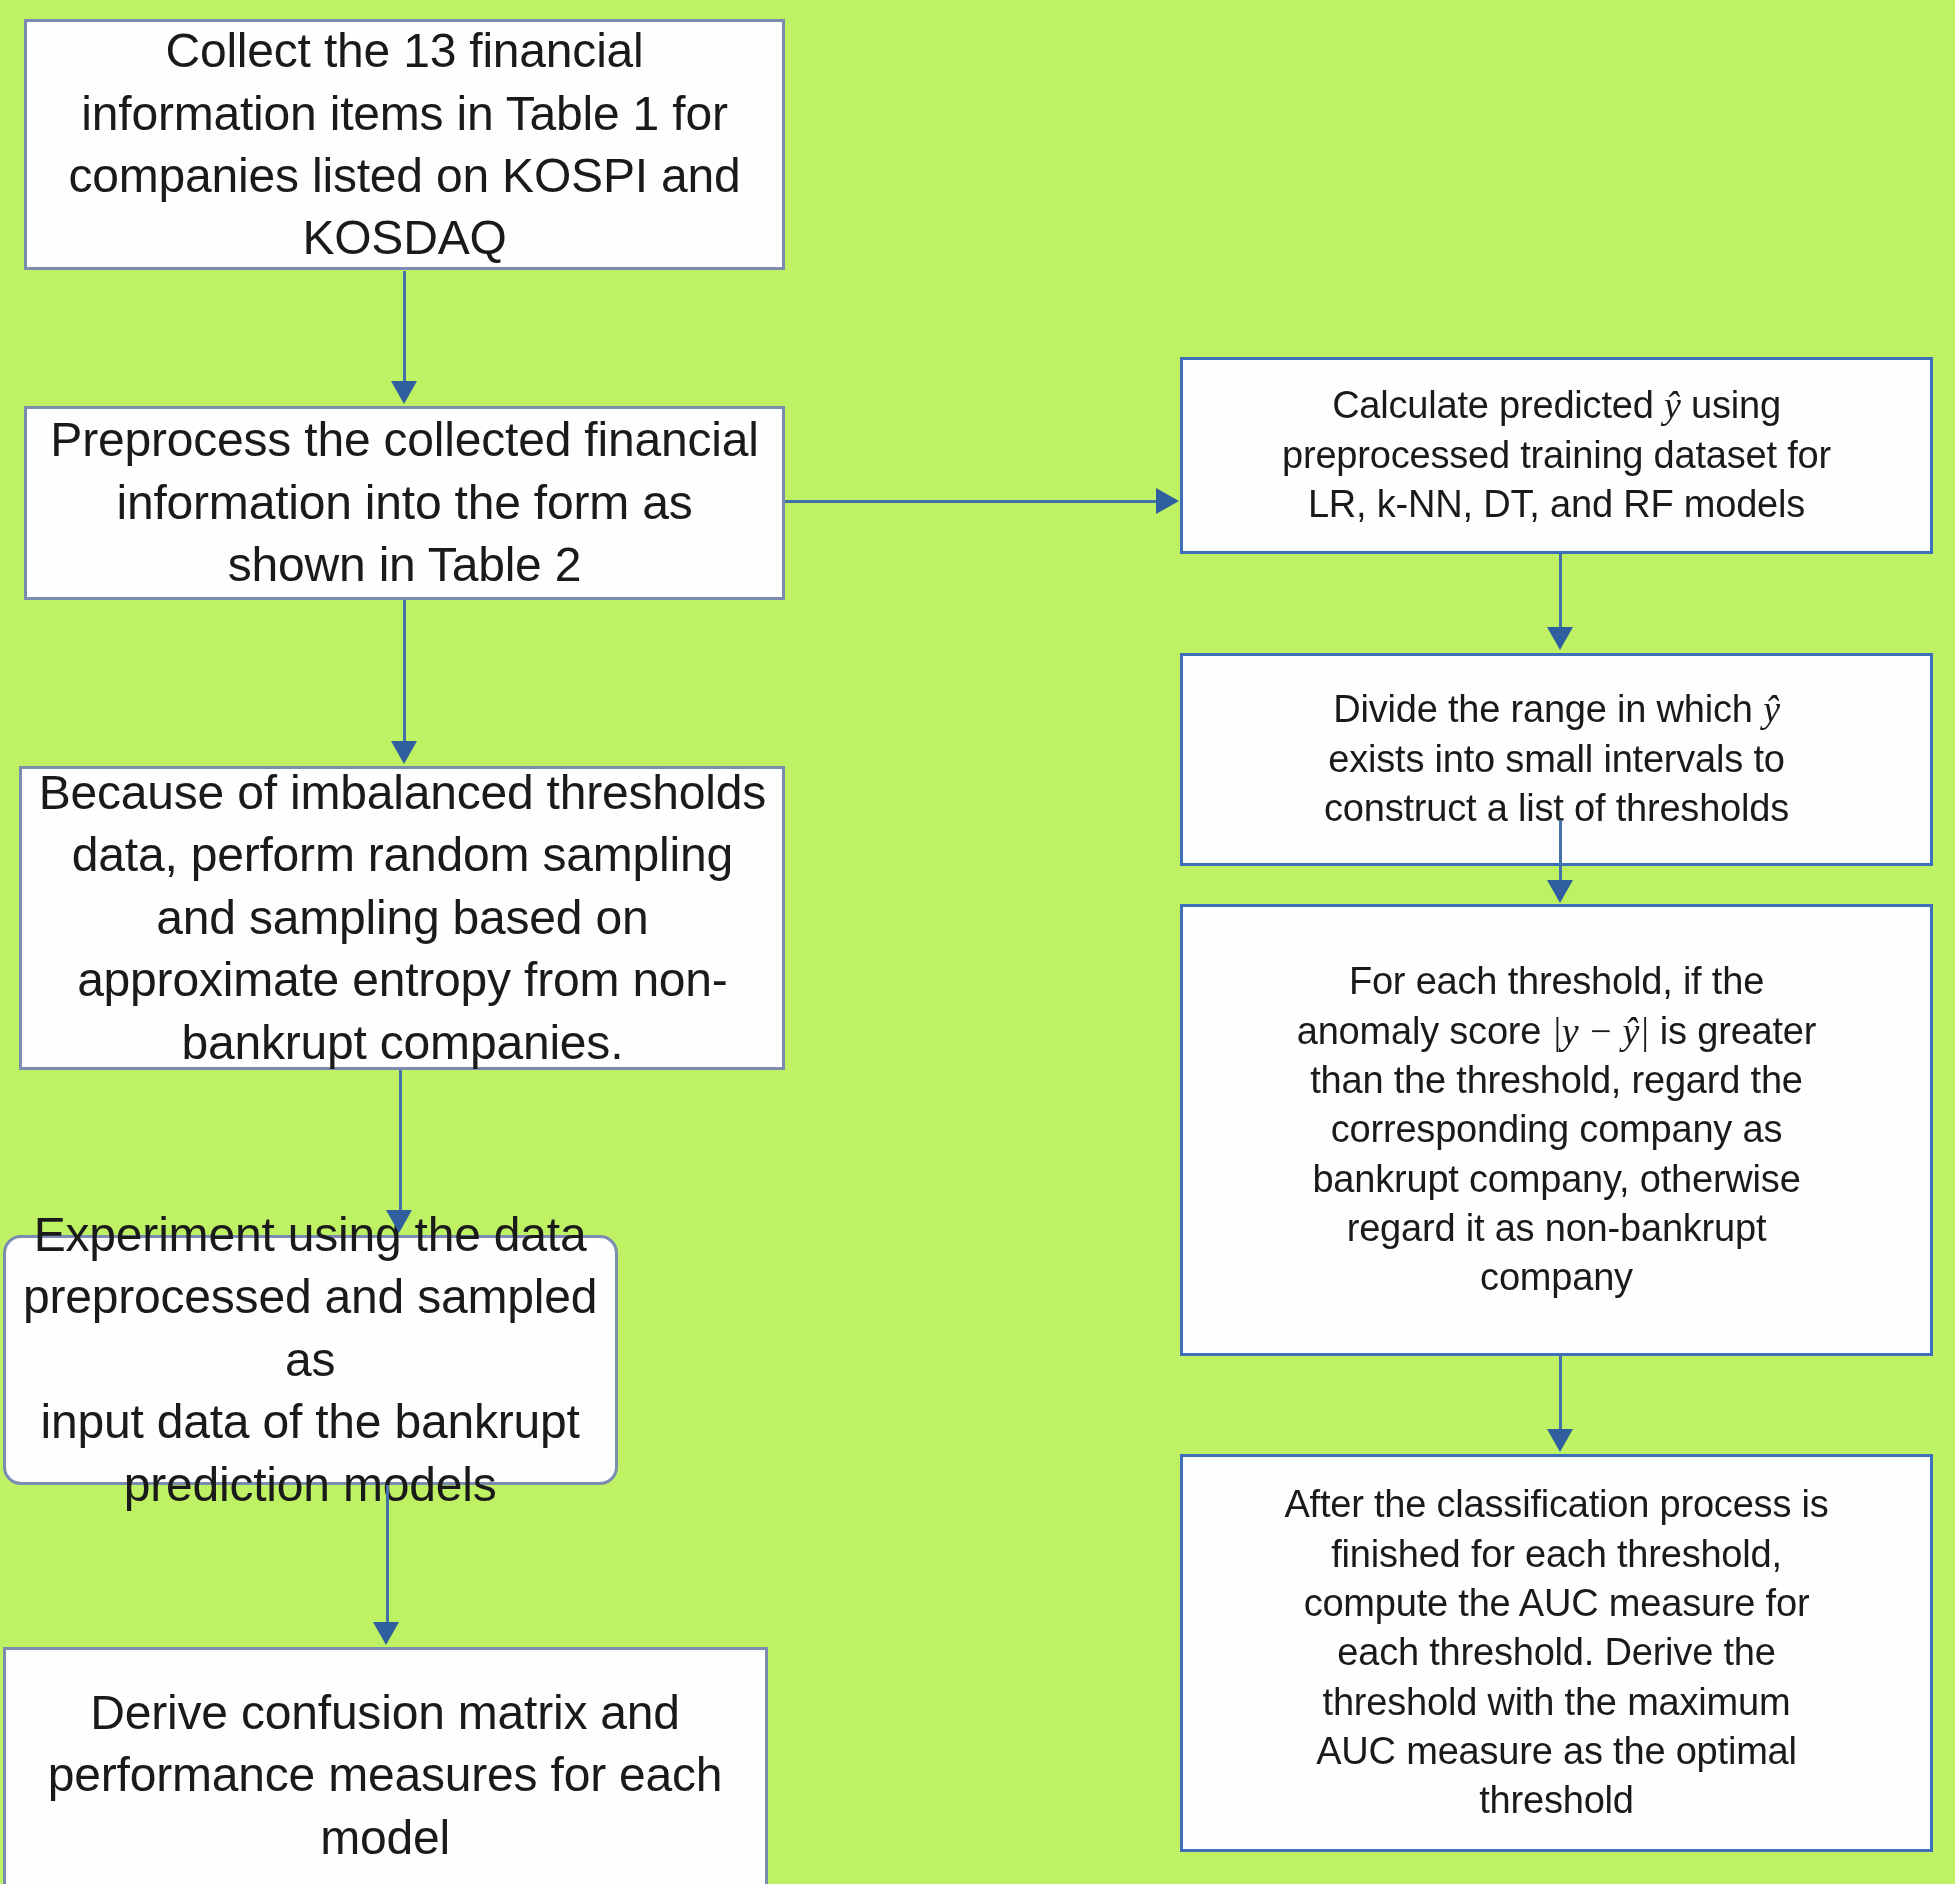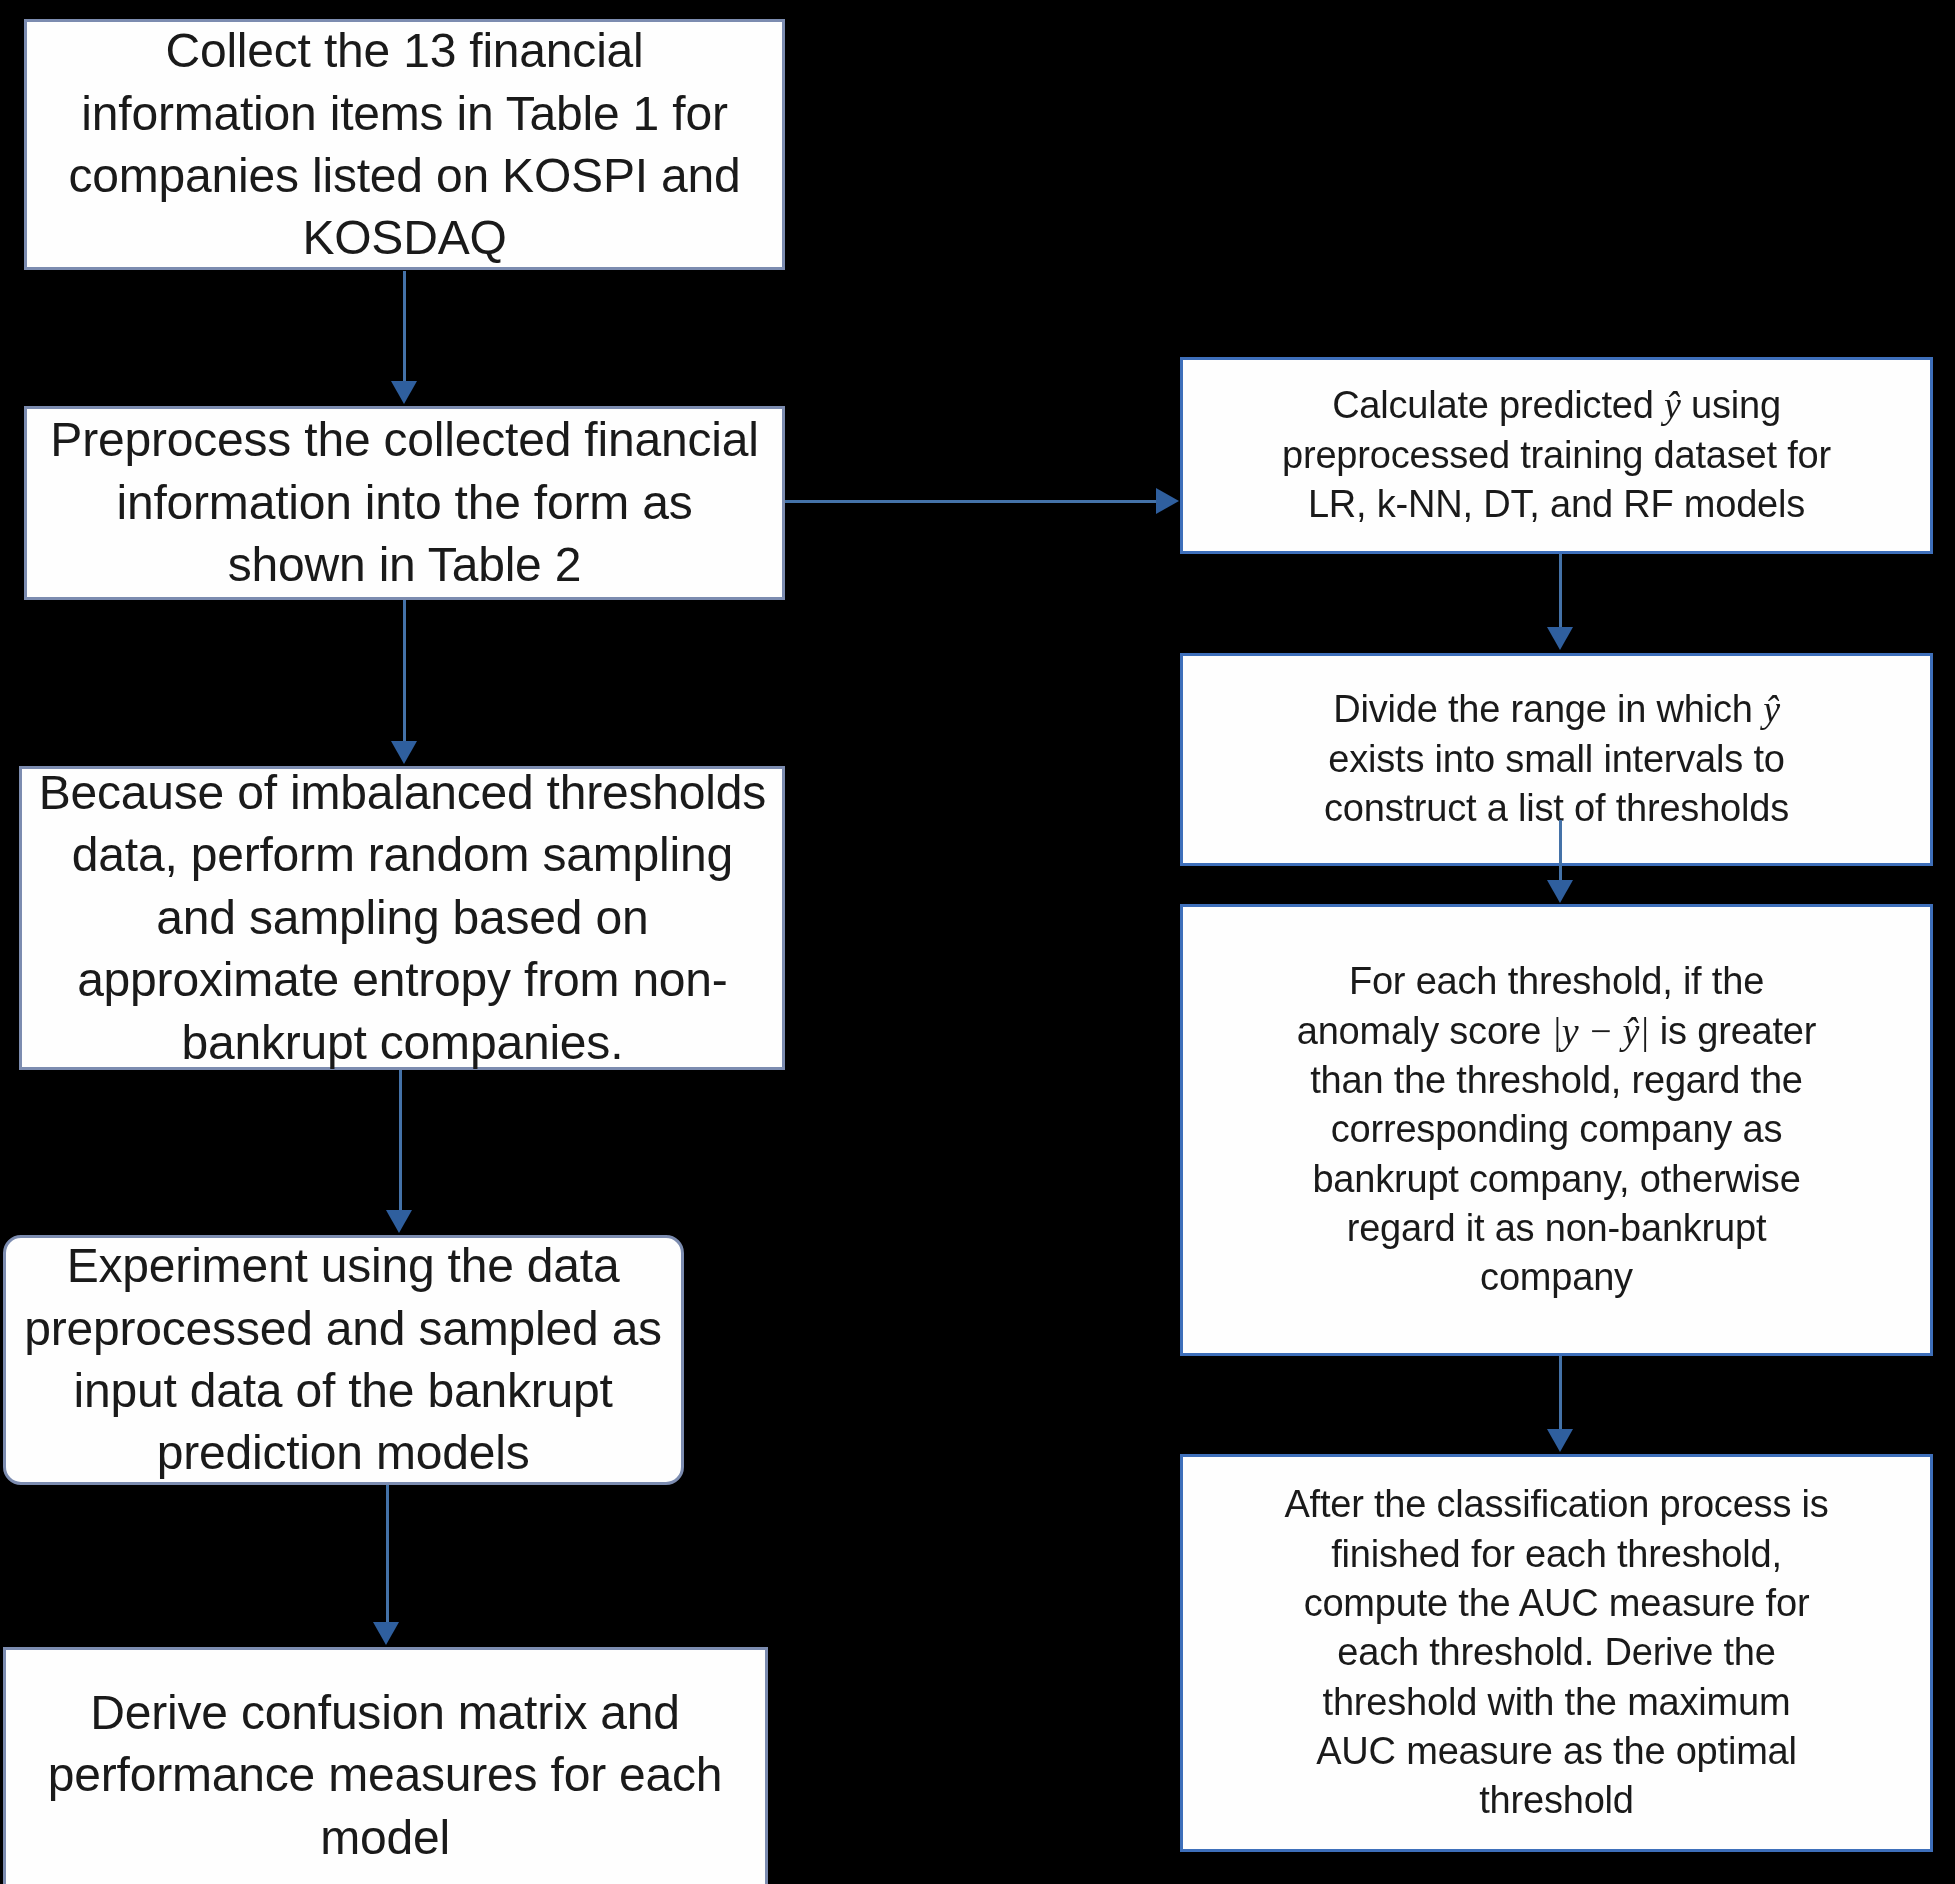--- a/index.html
+++ b/index.html
@@ -7,21 +7,21 @@
     padding: 0;
     background: #ffffff;
   }
   body {
     font-family: "Liberation Sans", sans-serif;
   }
   #canvas {
     position: relative;
     width: 1956px;
     height: 1884px;
-    background: #000000;
+    background: #bef264;
     overflow: hidden;
   }
 
   .node {
     position: absolute;
     box-sizing: border-box;
     background: #fefefe;
     display: flex;
     align-items: center;
     justify-content: center;
@@ -96,21 +96,21 @@
   </div>
 
   <div class="node left" style="left:19.4px; top:766px; width:766px; height:304px;">
     <span class="txt">Because of imbalanced thresholds
 data, perform random sampling
 and sampling based on
 approximate entropy from non-
 bankrupt companies.</span>
   </div>
 
-  <div class="node left" style="left:2.6px; top:1235px; width:681px; height:250px;border-radius:18px;">
+  <div class="node left" style="left:2.6px; top:1235px; width:615px; height:250px;border-radius:18px;">
     <span class="txt">Experiment using the data
 preprocessed and sampled as
 input data of the bankrupt
 prediction models</span>
   </div>
 
   <div class="node left" style="left:2.6px; top:1647px; width:765px; height:257px;">
     <span class="txt">Derive confusion matrix and
 performance measures for each
 model</span>

